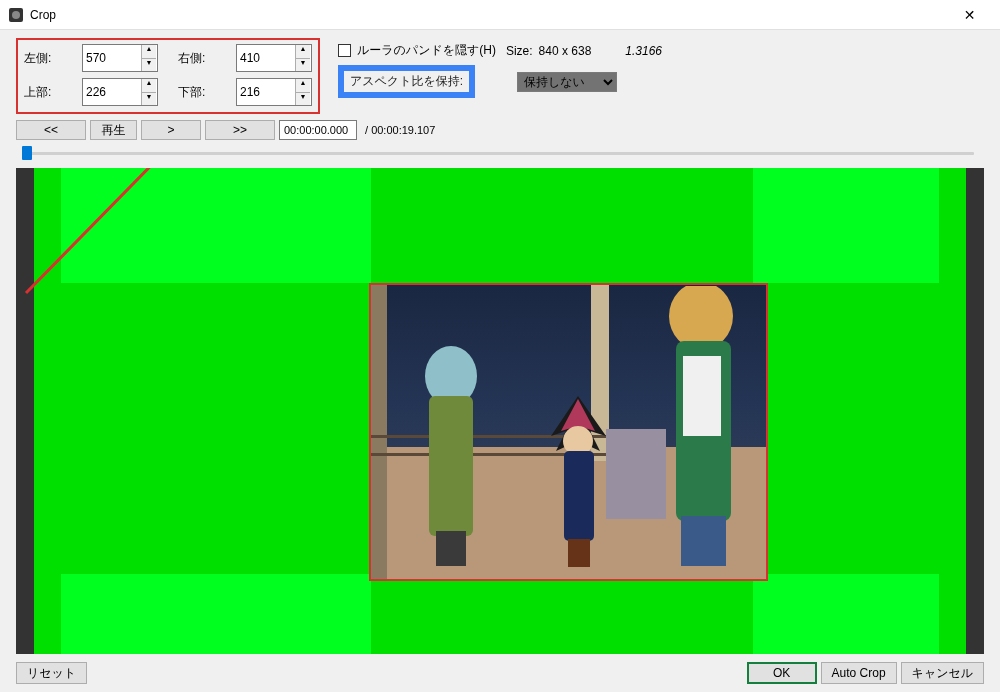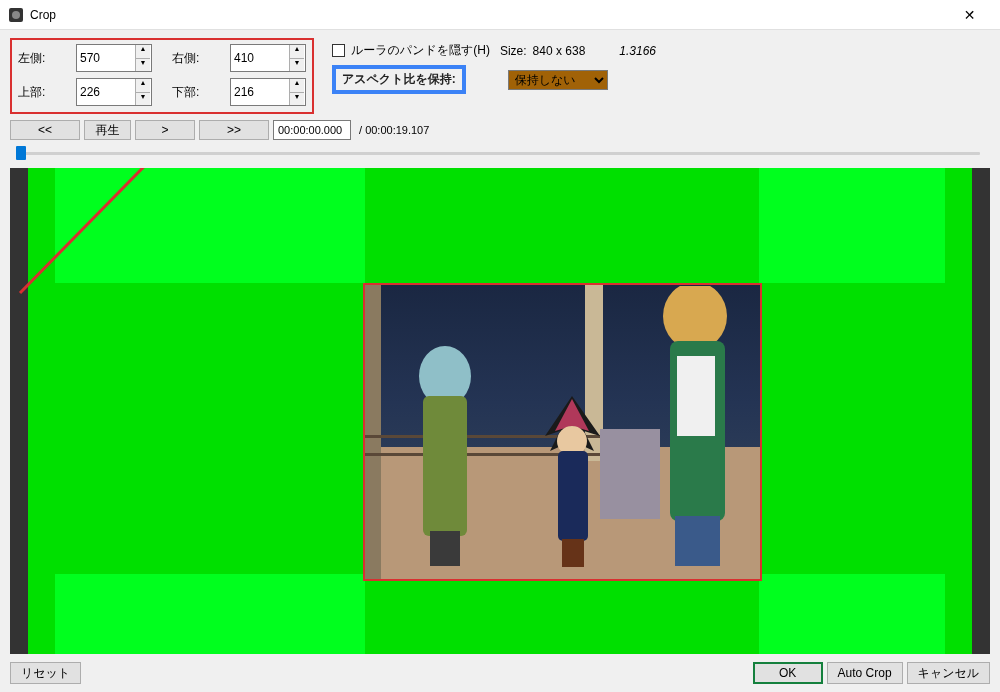--- a/index.html
+++ b/index.html
@@ -3,38 +3,38 @@
 <meta charset="utf-8">
 <style>
 * { box-sizing: border-box; margin: 0; padding: 0; }
 body { font-family: "Meiryo", "MS Gothic", sans-serif; font-size: 12px; background: #fff; width: 1000px; height: 692px; overflow: hidden; }
 
 .titlebar { height: 30px; display: flex; align-items: center; padding: 0 8px; background: #fff; border-bottom: 1px solid #e0e0e0; }
 .titlebar .icon { width: 16px; height: 16px; margin-right: 6px; }
 .titlebar .title { flex: 1; font-size: 12px; }
 .titlebar .close { width: 45px; height: 30px; display: flex; align-items: center; justify-content: center; font-size: 14px; cursor: pointer; }
 
-.content { padding: 8px 10px; background: #f0f0f0; height: 662px; display: flex; flex-direction: column; }
+.content { padding: 8px 16px; background: #f0f0f0; height: 662px; display: flex; flex-direction: column; }
 
 .top-controls { display: flex; gap: 18px; align-items: flex-start; margin-bottom: 6px; }
 
 .crop-inputs { border: 2px solid #d93030; padding: 4px 6px 6px 6px; display: grid; grid-template-columns: auto auto auto auto; gap: 6px 20px; align-items: center; }
 .crop-inputs label { font-size: 12px; min-width: 38px; }
 .spinner { display: flex; border: 1px solid #7a7a7a; background: #fff; width: 76px; height: 28px; }
 .spinner input { border: none; width: 58px; padding: 1px 3px; font-size: 12px; outline: none; }
 .spinner .btns { width: 15px; display: flex; flex-direction: column; border-left: 1px solid #adadad; }
 .spinner .sbtn { flex: 1; font-size: 7px; line-height: 8px; text-align: center; background: #f0f0f0; cursor: pointer; }
 .spinner .sbtn:first-child { border-bottom: 1px solid #adadad; }
 
 .right-controls { display: flex; flex-direction: column; gap: 6px; padding-top: 4px; }
 .rc-row { display: flex; align-items: center; gap: 6px; font-size: 12px; }
 .checkbox { width: 13px; height: 13px; border: 1px solid #333; background: #fff; }
-.aspect-box { border: 4px solid #3b82f6; padding: 2px 6px; color: #c00; font-weight: bold; }
+.aspect-box { border: 6px solid #3b82f6; padding: 2px 6px; color: #c00; }
 .aspect-label { color: #222; }
-select.aspect-select { border: 1px solid #7a7a7a; background: #a16207; font-size: 12px; padding: 1px 2px; width: 100px; height: 20px; }
+select.aspect-select { border: 1px solid #7a7a7a; background: #737373; font-size: 12px; padding: 1px 2px; width: 100px; height: 20px; }
 
 .playback-controls { display: flex; gap: 4px; align-items: center; margin-bottom: 4px; }
 .pbtn { width: 70px; height: 20px; background: #e1e1e1; border: 1px solid #adadad; font-size: 12px; display: flex; align-items: center; justify-content: center; cursor: pointer; }
 .timefield { width: 78px; height: 20px; border: 1px solid #7a7a7a; background: #fff; padding: 1px 4px; font-size: 11px; display: flex; align-items: center; }
 .duration { font-size: 11px; padding-left: 4px; }
 
 .slider-row { position: relative; height: 18px; margin-bottom: 6px; }
 .slider-track { position: absolute; left: 10px; right: 10px; top: 8px; height: 3px; background: #d0d0d0; border-radius: 1px; }
 .slider-thumb { position: absolute; left: 6px; top: 2px; width: 10px; height: 14px; background: #0078d7; border-radius: 1px; }
 

